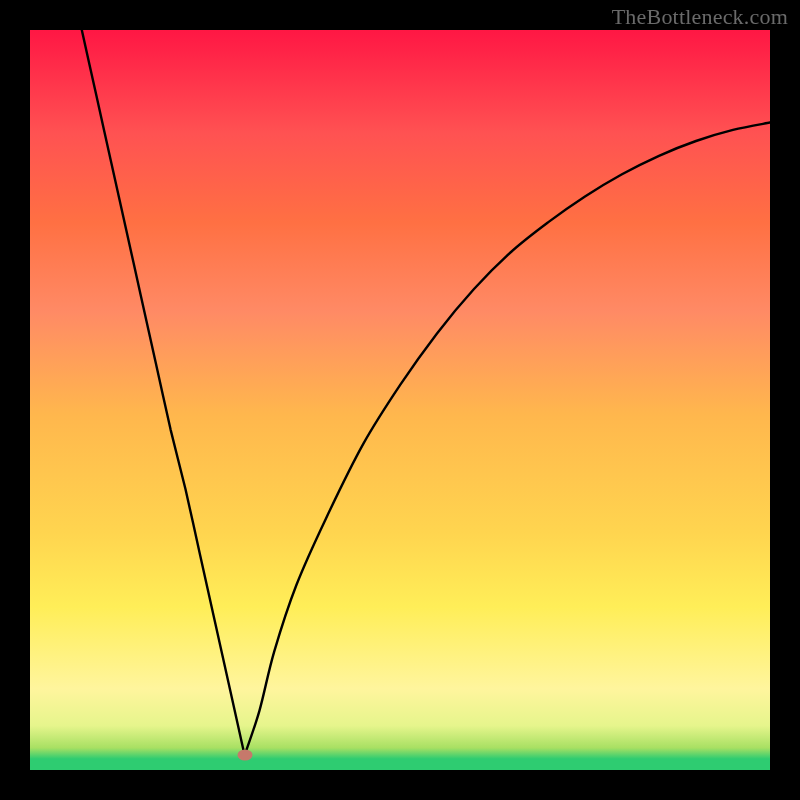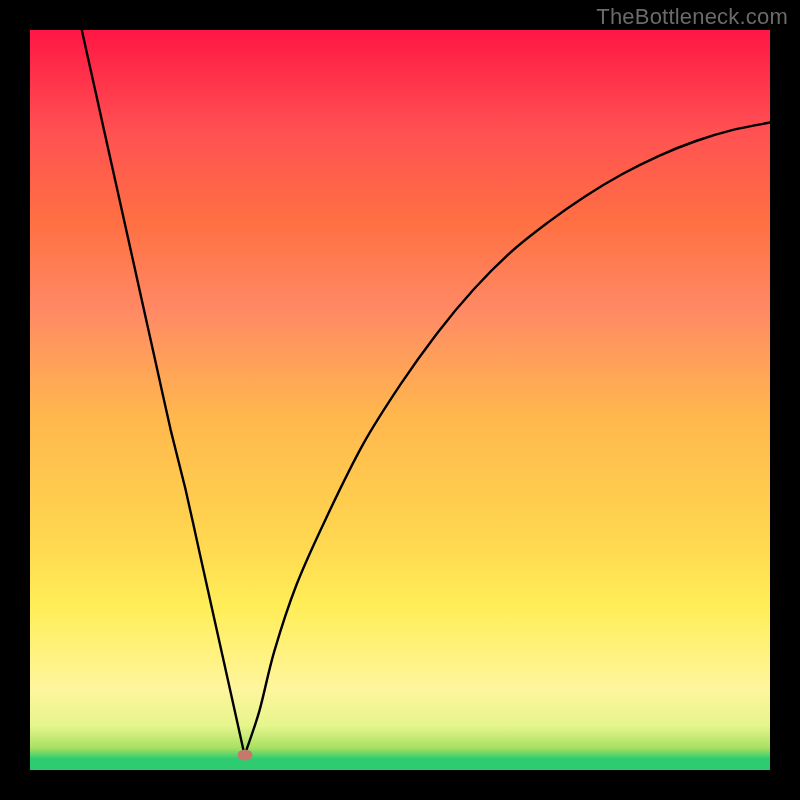--- a/index.html
+++ b/index.html
@@ -18,21 +18,21 @@
     background: #000;
   }
   .watermark {
     position: absolute;
     top: 4px;
     right: 12px;
     font-size: 22px;
     font-weight: 500;
     color: #6a6a6a;
     letter-spacing: 0.2px;
-    font-family: Liberation Sans, sans-serif;
+    font-family: Liberation Serif, serif;
     z-index: 30;
   }
   .plot-area {
     position: absolute;
     left: 30px;
     top: 30px;
     width: 740px;
     height: 740px;
     background: linear-gradient(
       to top,

